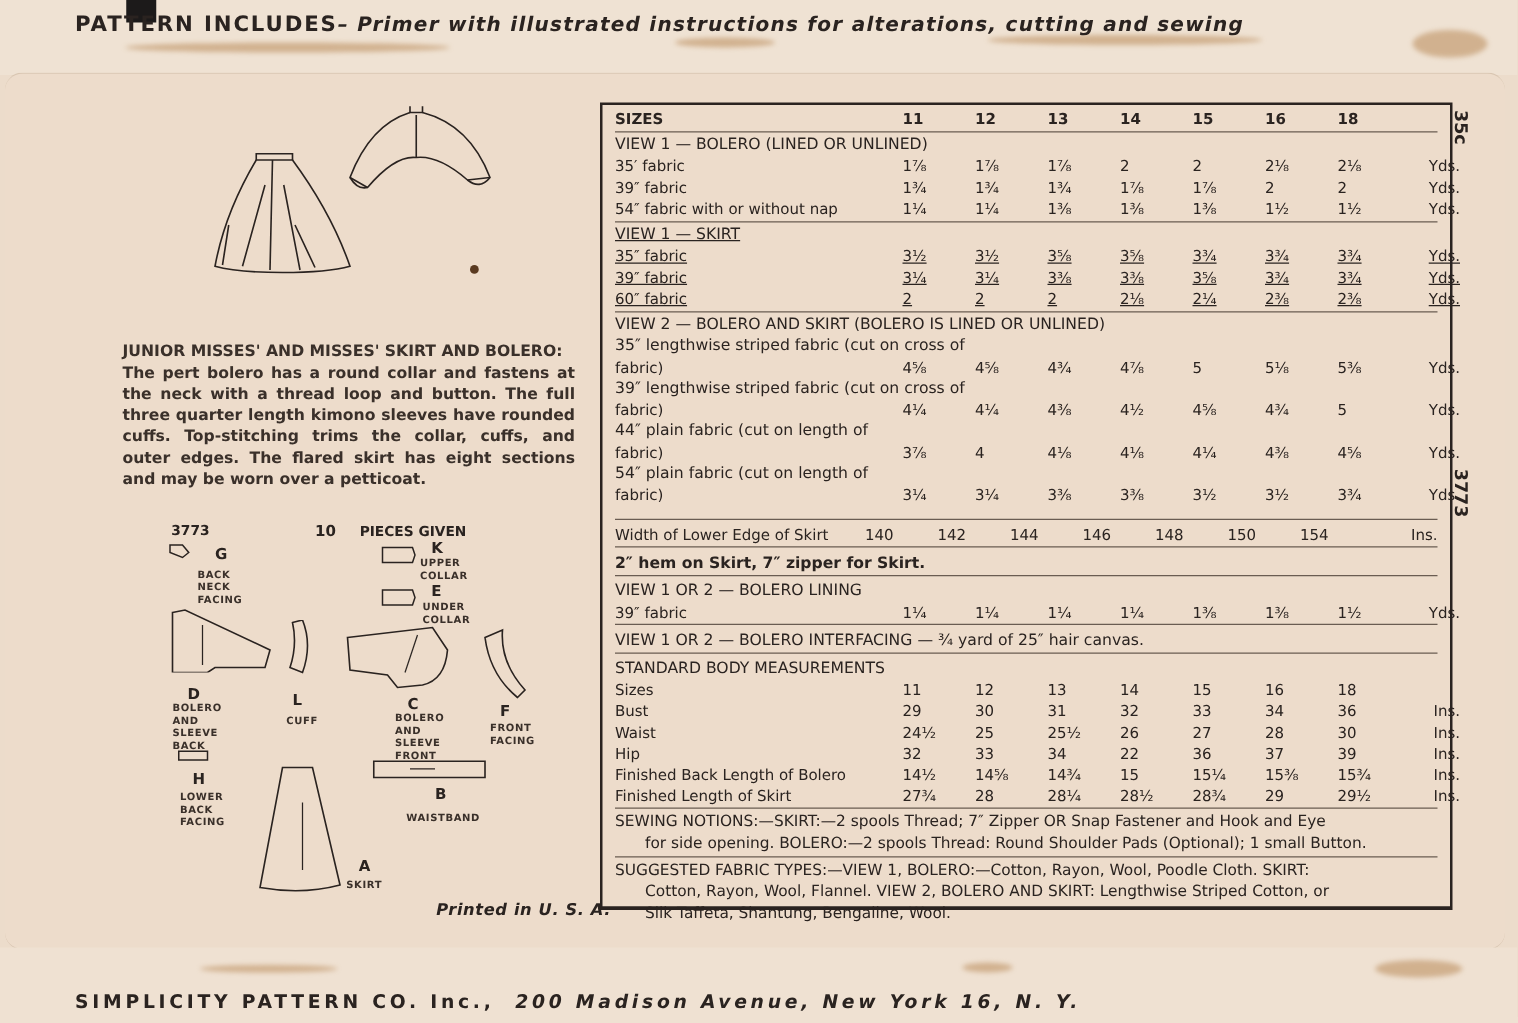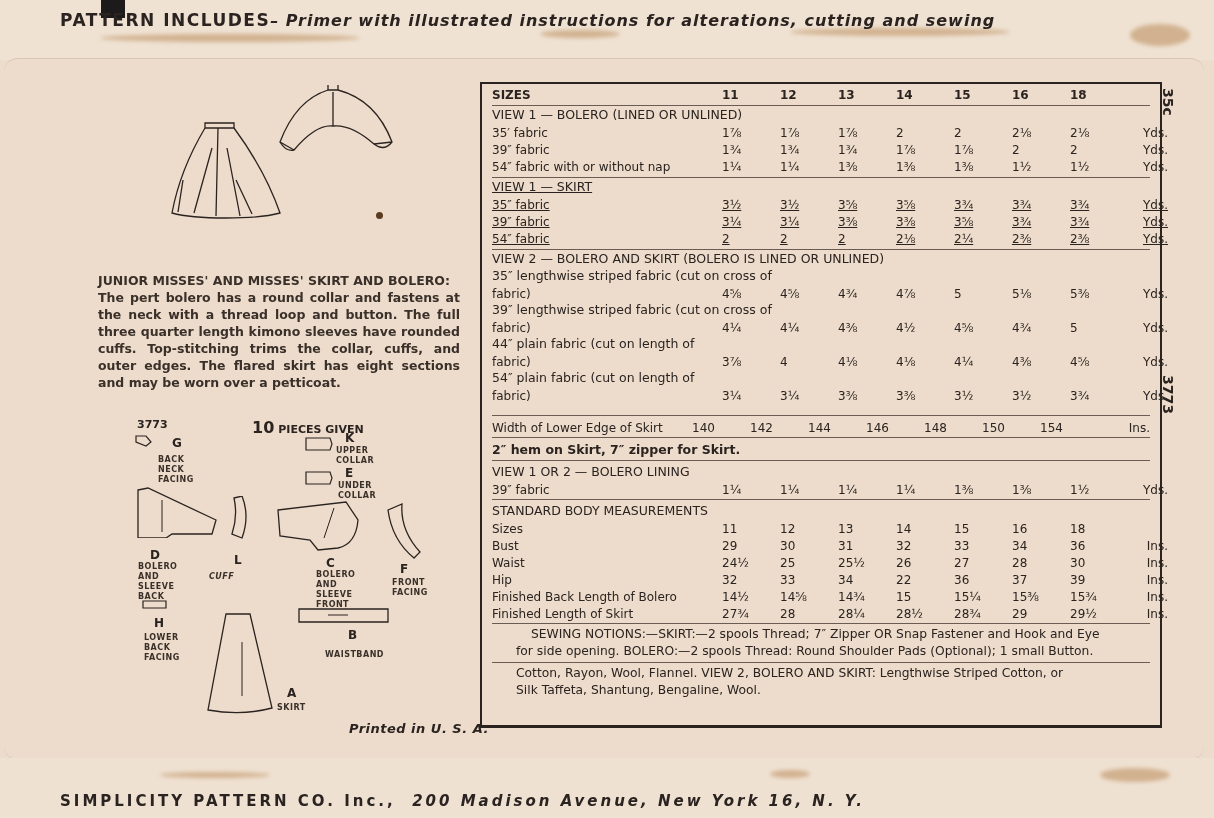--- a/index.html
+++ b/index.html
@@ -19,21 +19,21 @@
   .hdr .rest { font-style:italic; letter-spacing:1px; font-size:16px; }
   .ftr { position:absolute; left:60px; top:792px; font-size:15px; font-weight:bold; letter-spacing:3px; white-space:nowrap; font-style:italic; }
   .ftr .first { font-style:normal; }
 
   .illus { position:absolute; }
   .desc { position:absolute; left:98px; top:272px; width:362px; font-size:12.5px; font-weight:bold; line-height:17px; text-align:justify; color:#3a302a; }
   .desc .title { display:block; font-size:12.5px; }
 
   .pieces-no { position:absolute; left:137px; top:418px; font-size:11px; font-weight:bold; }
   .pieces-given { position:absolute; left:252px; top:418px; font-size:11px; font-weight:bold; }
-  .pieces-given b { font-size:16px; margin-right:4px; }
+  .pieces-given b { font-size:12px; margin-right:19px; }
   .plabel { position:absolute; font-size:8px; font-weight:bold; line-height:10px; letter-spacing:.5px; color:#3a302a; }
   .pletter { position:absolute; font-size:12px; font-weight:bold; }
   .printed { position:absolute; left:349px; top:721px; font-size:13px; font-weight:bold; letter-spacing:.5px;font-style:italic; }
 
   .box { position:absolute; left:480px; top:82px; width:678px; height:641px;
     border-left:2px solid #2a2320; border-right:2px solid #2a2320; border-top:2px solid #2a2320; border-bottom:3px solid #2a2320; }
   .box-inner { position:absolute; left:10px; right:10px; top:0; }
   .sec { border-bottom:1px solid #6a5c52; }
   .row { display:flex; align-items:flex-end; height:17px; font-size:12px; white-space:nowrap; color:#2a2320; }
   .row .lbl { width:230px; flex:none; overflow:visible; }
@@ -115,21 +115,21 @@
     <path d="M2,4 L12,2 L80,34 L76,48 L36,48 L30,52 L2,52 Z" fill="none" stroke="#2a2320" stroke-width="1.3"></path>
     <path d="M26,14 L26,46" stroke="#2a2320"></path>
   </svg>
 <div class="pletter" style="left:150px;top:548px;">D</div>
 <div class="plabel" style="left:138px;top:562px;width:40px;">BOLERO AND SLEEVE BACK</div>
 
 <svg class="illus" style="left:228px;top:496px;" width="22" height="44">
     <path d="M6,2 L14,0 Q22,20 14,42 L4,38 Q10,20 6,2 Z" fill="none" stroke="#2a2320" stroke-width="1.3"></path>
   </svg>
 <div class="pletter" style="left:234px;top:553px;">L</div>
-<div class="plabel" style="left:209px;top:572px;width:40px;font-style:italic;">CUFF</div>
+<div class="plabel" style="left:229px;top:572px;width:40px;">CUFF</div>
 
 <svg class="illus" style="left:276px;top:500px;" width="84" height="52">
     <path d="M2,10 L70,2 L82,20 Q80,44 62,48 L42,50 L34,40 L4,36 Z" fill="none" stroke="#2a2320" stroke-width="1.3"></path>
     <path d="M48,38 L58,8" stroke="#2a2320"></path>
   </svg>
 <div class="pletter" style="left:326px;top:556px;">C</div>
 <div class="plabel" style="left:316px;top:570px;width:40px;">BOLERO AND SLEEVE FRONT</div>
 
 <svg class="illus" style="left:386px;top:500px;" width="36" height="60">
     <path d="M2,10 L16,4 Q14,30 34,52 L28,58 Q6,40 2,10 Z" fill="none" stroke="#2a2320" stroke-width="1.3"></path>
@@ -230,21 +230,21 @@
           <span class="v">3¼</span>
           <span class="v">3¼</span>
           <span class="v">3⅜</span>
           <span class="v">3⅜</span>
           <span class="v">3⅝</span>
           <span class="v">3¾</span>
           <span class="v">3¾</span>
           <span class="u">Yds.</span>
         </div>
       <div class="row">
-          <span class="lbl">54″ fabric</span>
+          <span class="lbl">60″ fabric</span>
           <span class="v">2</span>
           <span class="v">2</span>
           <span class="v">2</span>
           <span class="v">2⅛</span>
           <span class="v">2¼</span>
           <span class="v">2⅜</span>
           <span class="v">2⅜</span>
           <span class="u">Yds.</span>
         </div>
     </div>
@@ -327,20 +327,23 @@
           <span class="v">1¼</span>
           <span class="v">1¼</span>
           <span class="v">1¼</span>
           <span class="v">1⅜</span>
           <span class="v">1⅜</span>
           <span class="v">1½</span>
           <span class="u">Yds.</span>
         </div>
     </div>
 
+    <div class="sec" style="padding:3px 0 2px 0;">
+      <div class="full">VIEW 1 OR 2 — BOLERO INTERFACING — ¾ yard of 25″ hair canvas.</div>
+    </div>
 
     <div class="sec" style="padding:2px 0 2px 0;">
       <div class="full">STANDARD BODY MEASUREMENTS</div>
       <div class="row">
           <span class="lbl">Sizes</span>
           <span class="v">11</span>
           <span class="v">12</span>
           <span class="v">13</span>
           <span class="v">14</span>
           <span class="v">15</span>
@@ -399,25 +402,26 @@
           <span class="v">28¼</span>
           <span class="v">28½</span>
           <span class="v">28¾</span>
           <span class="v">29</span>
           <span class="v">29½</span>
           <span class="u">Ins.</span>
         </div>
     </div>
 
     <div class="sec notes">
-      <span style="display:block;margin-left:39px;">SEWING NOTIONS:—SKIRT:—2 spools Thread; 7″ Zipper OR Snap Fastener and Hook and Eye</span>
+      <span style="display:block;">SEWING NOTIONS:—SKIRT:—2 spools Thread; 7″ Zipper OR Snap Fastener and Hook and Eye</span>
       <span class="cont">for side opening. BOLERO:—2 spools Thread: Round Shoulder Pads (Optional); 1 small Button.</span>
     </div>
 
     <div class="notes">
+      <span style="display:block;">SUGGESTED FABRIC TYPES:—VIEW 1, BOLERO:—Cotton, Rayon, Wool, Poodle Cloth.  SKIRT:</span>
       <span class="cont">Cotton, Rayon, Wool, Flannel. VIEW 2, BOLERO AND SKIRT: Lengthwise Striped Cotton, or</span>
       <span class="cont">Silk Taffeta, Shantung, Bengaline, Wool.</span>
     </div>
   </div>
 </div>
 
 <div class="ftr">
   <span class="first">SIMPLICITY PATTERN CO. Inc.,</span>&nbsp; <span>200 Madison Avenue, New York 16, N. Y.</span>
 </div>
 

